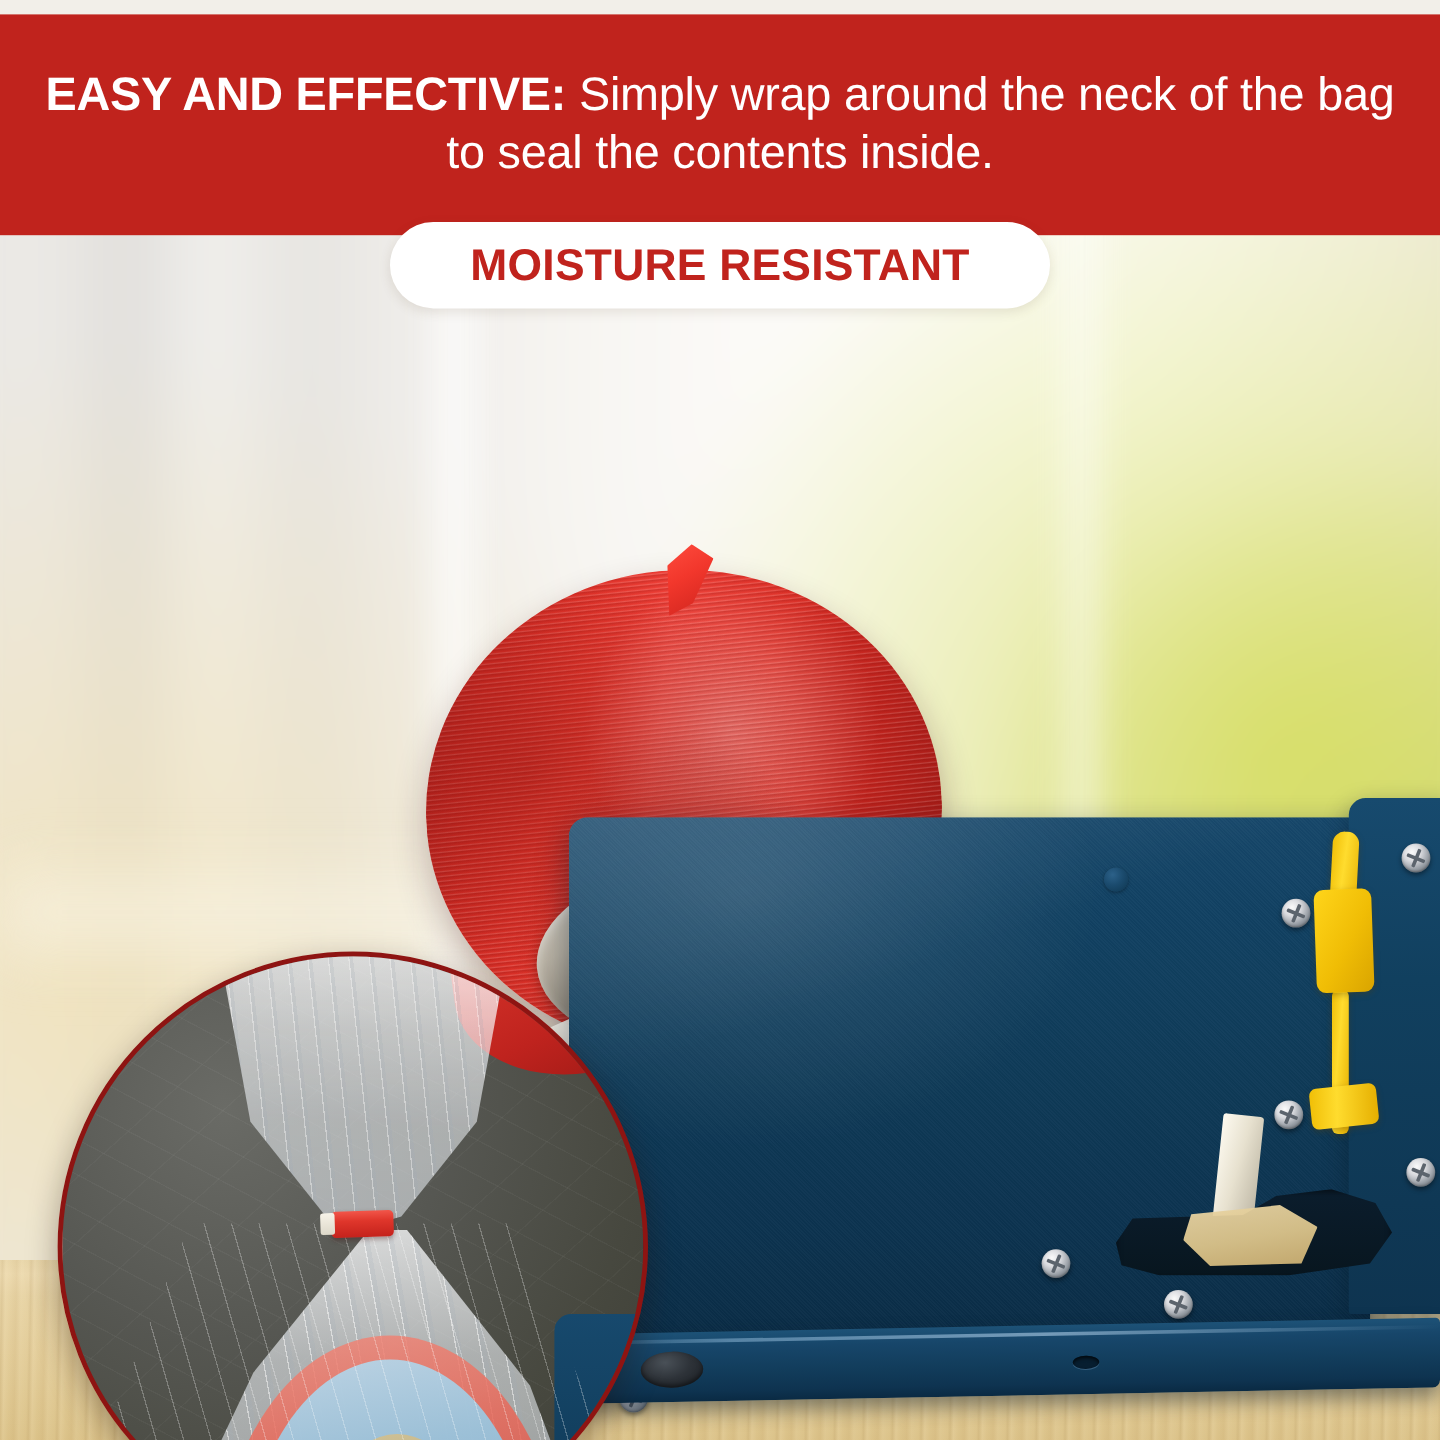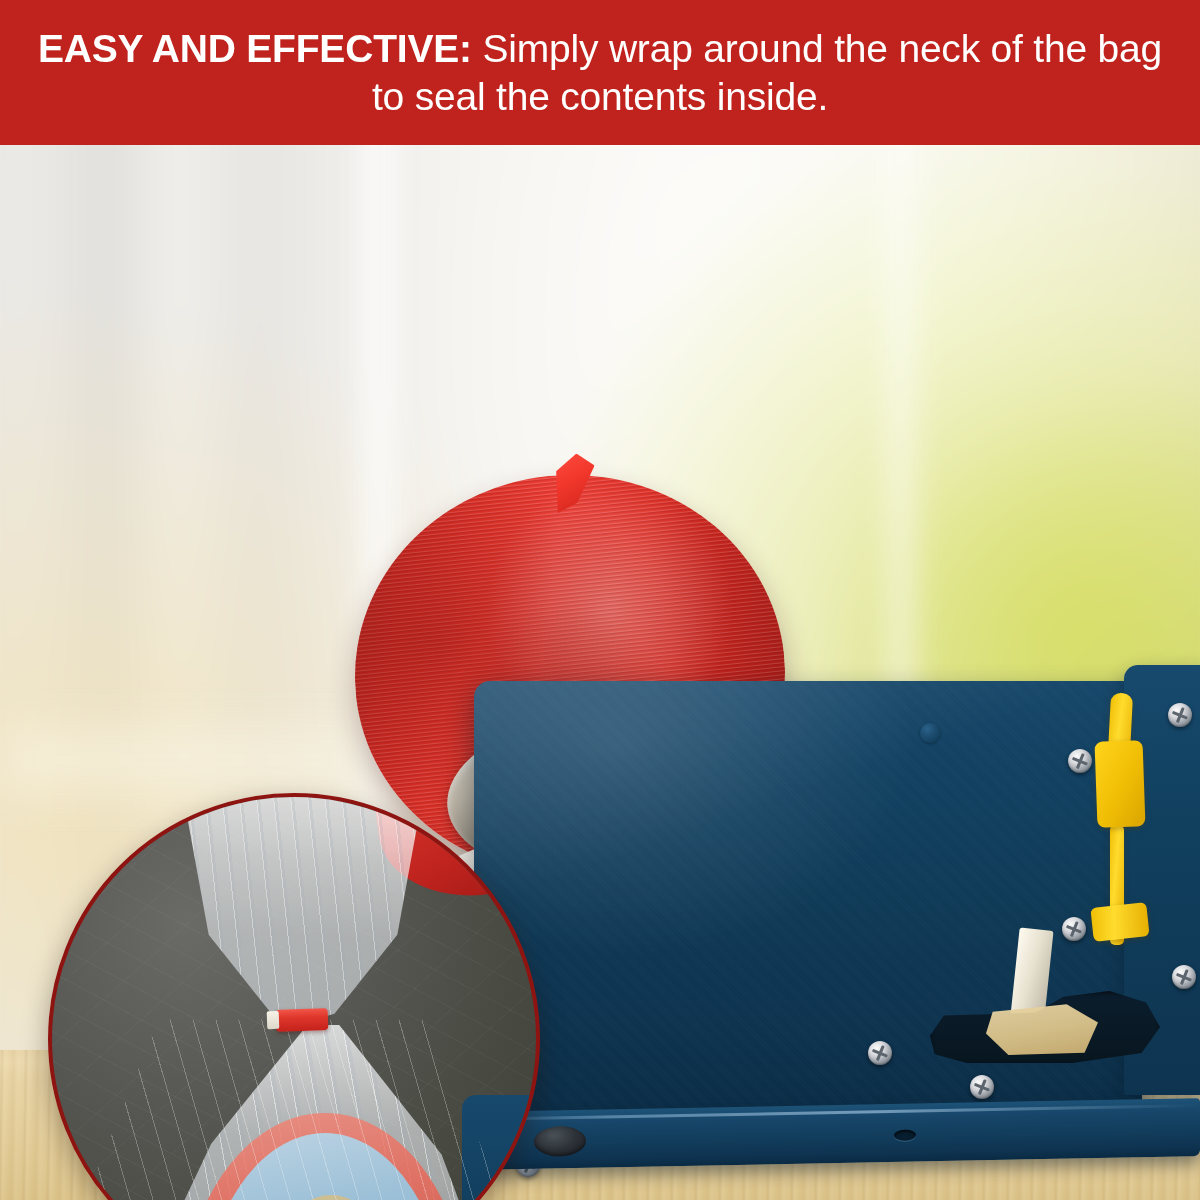--- a/index.html
+++ b/index.html
@@ -364,21 +364,21 @@
     transform:rotate(-8deg);
   }
   .inset-plate-peek {
     position:absolute; right:-12px; bottom:26px; width:86px; height:160px;
     background:linear-gradient(180deg,#17496d 0%, #0f3a57 100%);
     border-radius:14px 0 0 8px;
   }
 
   
   .banner {
-    position:absolute; left:0; top:0; width:1200px; height:145px;
+    position:absolute; left:0; top:12px; width:1200px; height:184px;
     background:#c0231d;
     display:flex; align-items:center; justify-content:center;
     padding:0 28px;
   }
   .banner-text {
     color:#ffffff;
     font-size:39px;
     line-height:1.22;
     text-align:center;
     font-weight:400;
@@ -479,14 +479,15 @@
     </div>
 
   </div>
 
   <div class="banner">
     <div class="banner-text">
       <b>EASY AND EFFECTIVE:</b><span> Simply wrap around the neck of the bag to seal the contents inside.</span>
     </div>
   </div>
 
+  <div class="pill pill-1">MOISTURE RESISTANT</div>
 
 </div>
 
 </body></html>

